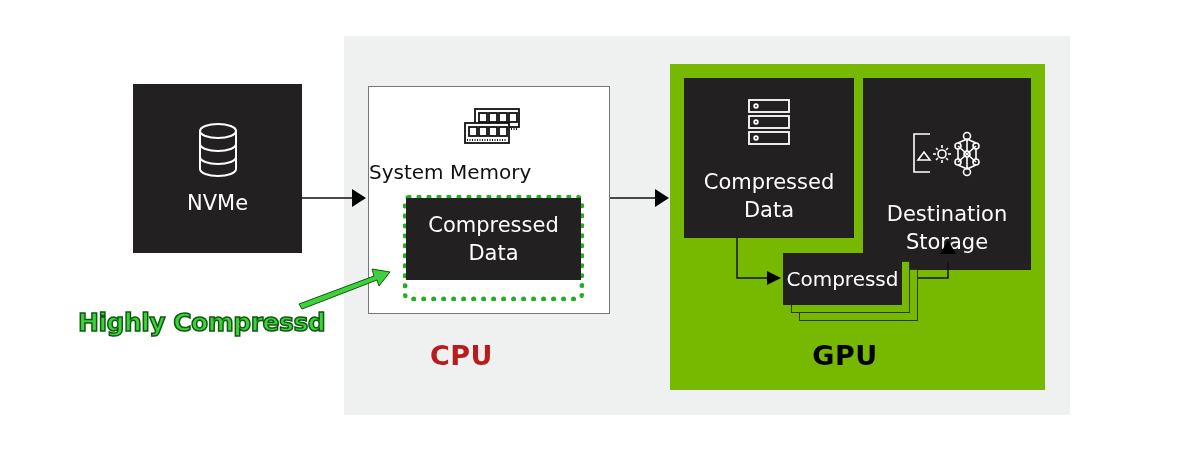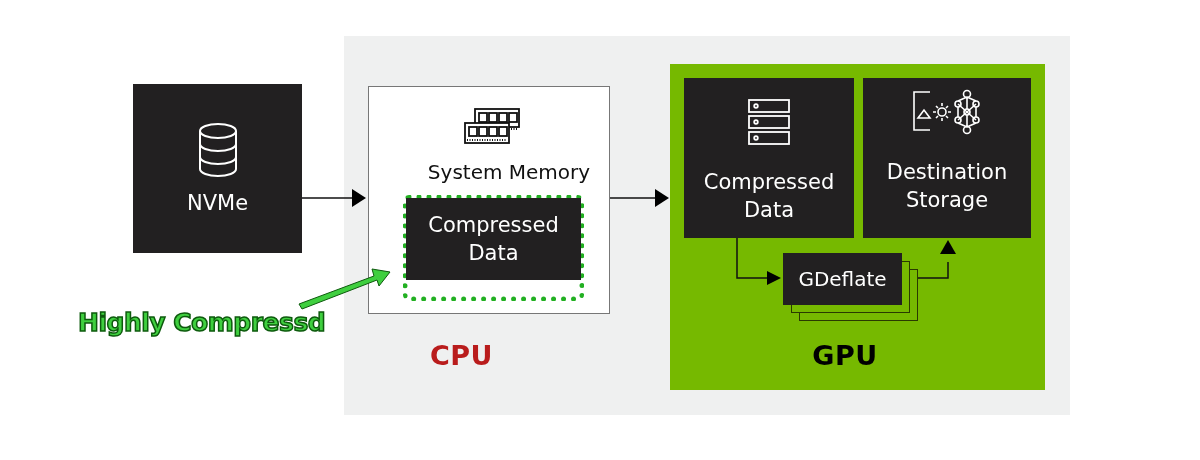--- a/index.html
+++ b/index.html
@@ -5,26 +5,26 @@
     html, body { margin: 0; padding: 0; }
     body { width: 1200px; height: 460px; background: #ffffff; position: relative; overflow: hidden;
            font-family: "DejaVu Sans", "Liberation Sans", sans-serif; }
     .abs { position: absolute; }
     .cpu-panel { left: 344px; top: 36px; width: 726px; height: 379px; background: #eff0f0; }
     .dark-box { background: #222021; color: #ffffff; display: flex; flex-direction: column;
                 align-items: center; justify-content: center; text-align: center; box-sizing: border-box; }
     .nvme { left: 133px; top: 84px; width: 169px; height: 169px; }
     .box-label { font-size: 21px; line-height: 28px; }
     .sysmem { left: 368px; top: 86px; width: 242px; height: 228px; background: #ffffff; border: 1px solid #777; box-sizing: border-box; }
-    .sysmem-title { left: 0; top: 73px; width: 280px; text-align: center; font-size: 20px; color: #111; }
+    .sysmem-title { left: 0; top: 73px; width: 280px; text-align: left; font-size: 20px; color: #111; }
     .cd-dashed { left: 403px; top: 195px; width: 181px; height: 106px; border: 5px dotted #22b022; border-radius: 6px; box-sizing: border-box; }
     .cd-cpu { left: 406px; top: 198px; width: 175px; height: 82px; }
     .gpu-panel { left: 670px; top: 64px; width: 375px; height: 326px; background: #76b900; }
     .gpu-cd { left: 684px; top: 78px; width: 170px; height: 160px; justify-content: flex-end; padding-bottom: 14px; }
-    .gpu-dest { left: 863px; top: 78px; width: 168px; height: 160px; padding-bottom: 14px; }
+    .gpu-dest { left: 863px; top: 78px; width: 168px; height: 192px; justify-content: flex-end; padding-bottom: 14px; }
     .gdeflate { left: 783px; top: 253px; width: 119px; height: 52px; font-size: 20px; }
     .stack { border: 1.5px solid #2a3a00; background: #76b900; box-sizing: border-box; }
     .stack1 { left: 791px; top: 261px; width: 119px; height: 52px; }
     .stack2 { left: 799px; top: 269px; width: 119px; height: 52px; }
     .cpu-label { left: 430px; top: 340px; width: 110px; text-align: left; font-size: 27px; font-weight: bold; color: #b91c1c; letter-spacing: 0.5px; }
     .gpu-label { left: 790px; top: 340px; width: 110px; text-align: center; font-size: 27px; font-weight: bold; color: #000000; letter-spacing: 0.5px; }
     .annot { left: 78px; top: 308px; font-size: 25px; font-weight: bold; color: #3fcf3f;
              -webkit-text-stroke: 1.5px #0d5a0d; font-family: "DejaVu Sans", sans-serif; letter-spacing: -0.5px; text-align: right; }
     svg.overlay { position: absolute; left: 0; top: 0; }
   </style>
@@ -101,21 +101,21 @@
         <circle cx="57" cy="42" r="3.5"></circle>
       <path d="M57 9 L48 13 M57 9 L66 13 M57 9 V21 M48 19 V29 M66 19 V29 M57 27 V38 M48 35 L57 39 M66 35 L57 39 M48 16 L66 32 M66 16 L48 32"></path>
     </g>
   </svg>
   <div class="box-label">Destination</div>
   <div class="box-label">Storage</div>
 </div>
 <div class="abs stack stack2"></div>
 <div class="abs stack stack1"></div>
 <div class="abs dark-box gdeflate">
-  <div>GDeflate</div>
+  <div>Compressd</div>
 </div>
 
 <div class="abs cpu-label">CPU</div>
 <div class="abs gpu-label">GPU</div>
 
 <svg class="overlay" width="1200" height="460">
   <g stroke="#111" stroke-width="1.5" fill="none">
     <path d="M302 198 H352"></path>
     <path d="M610 198 H656"></path>
     <path d="M737 238 V278 H768"></path>

